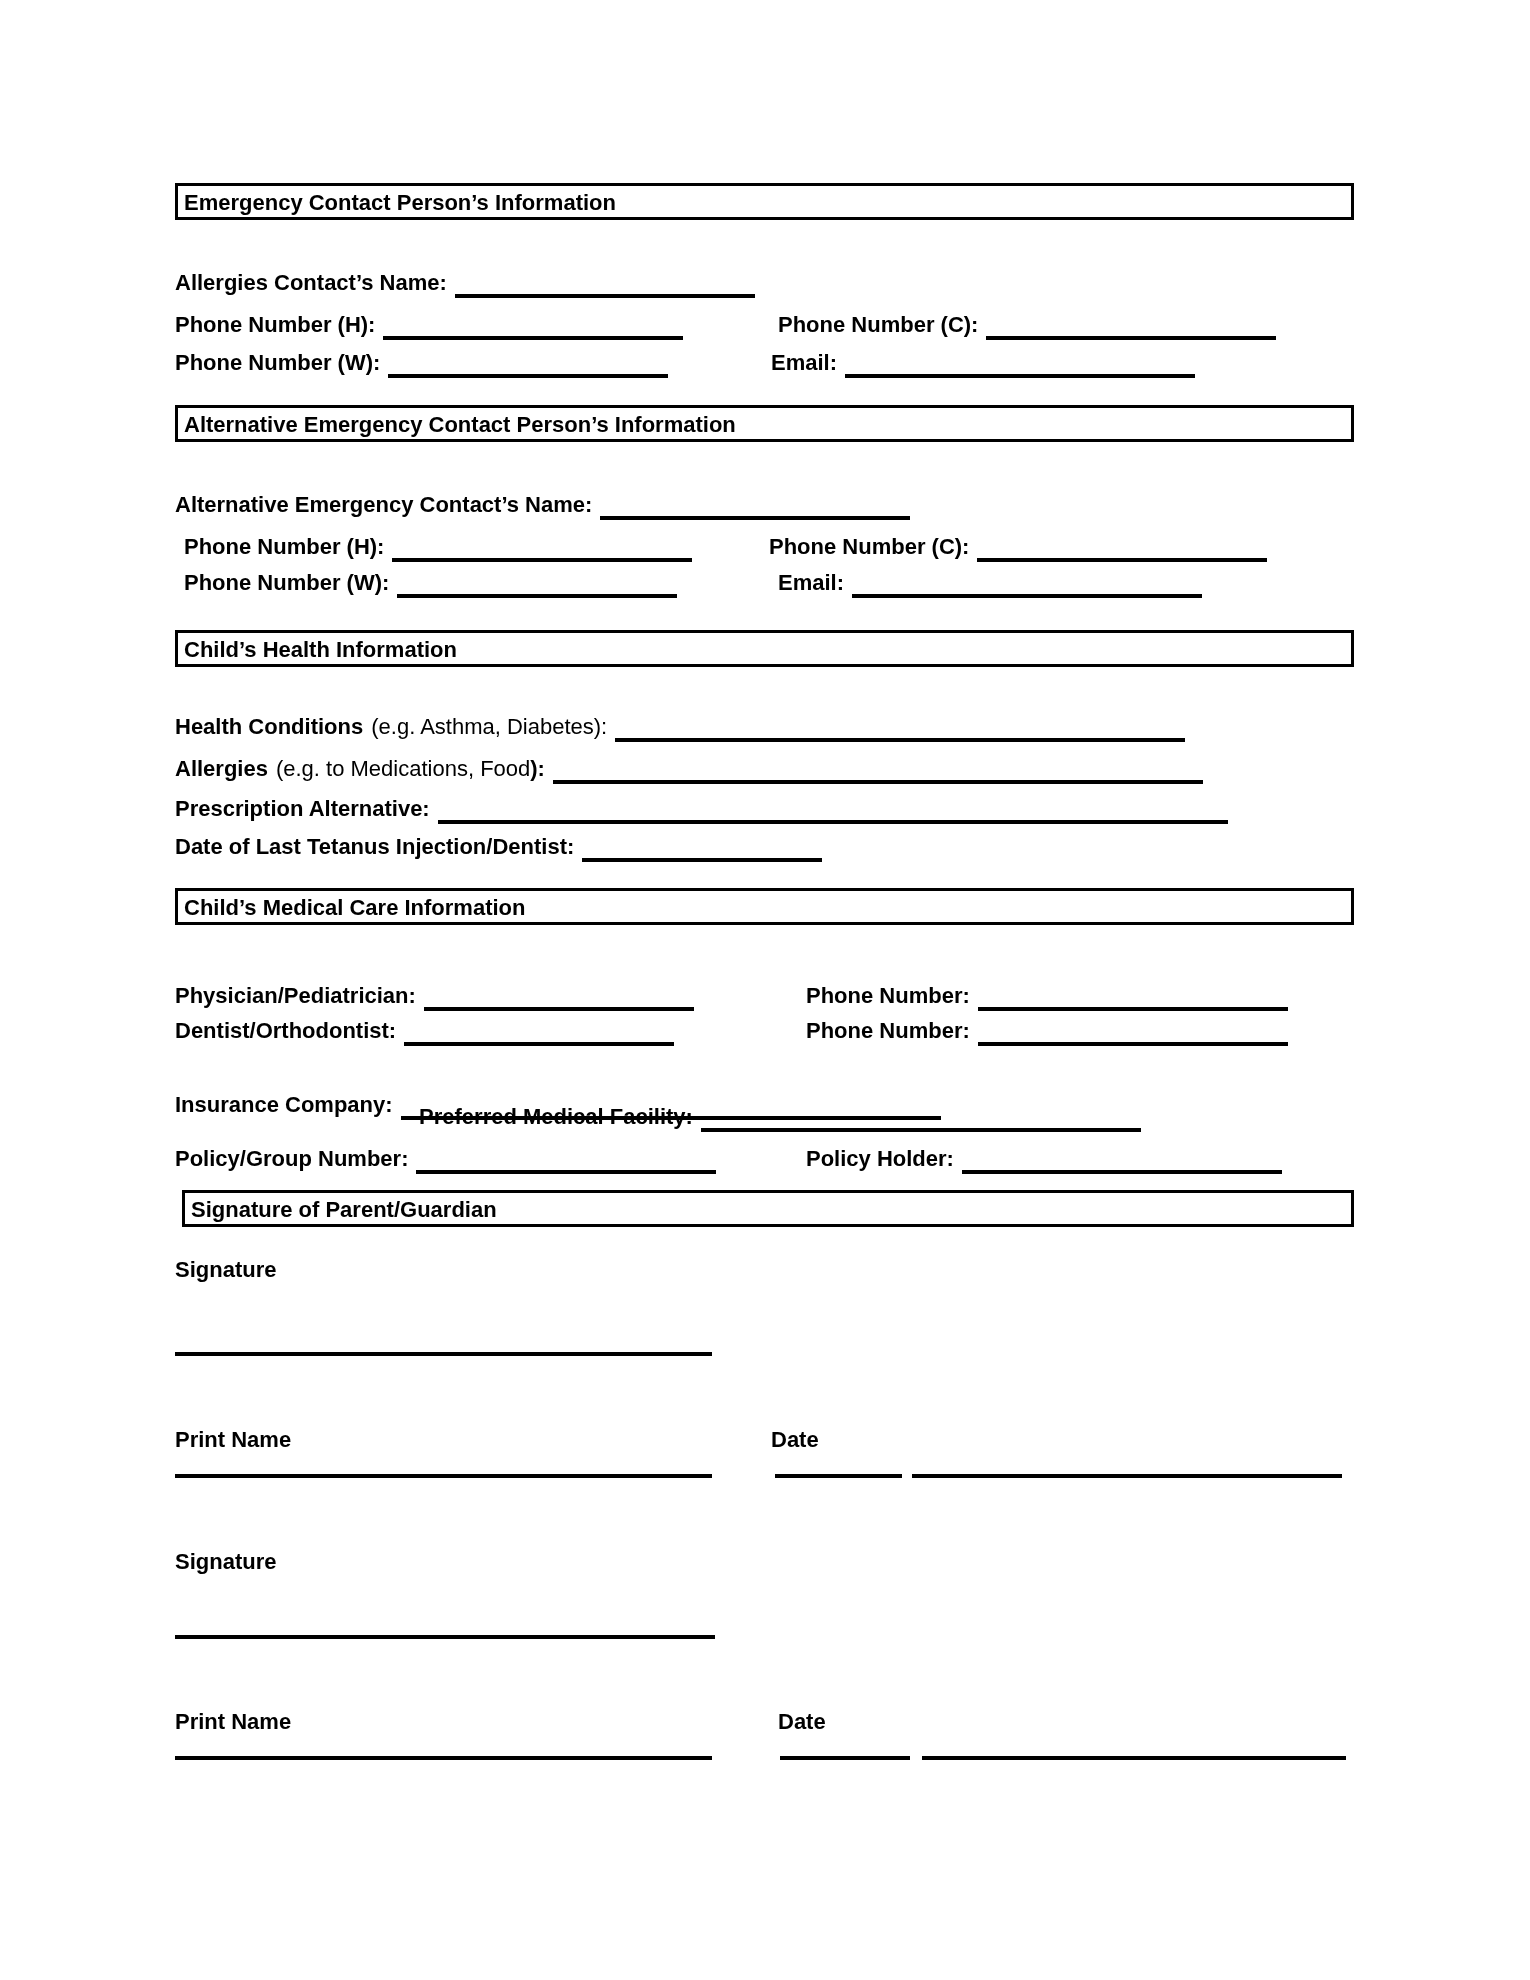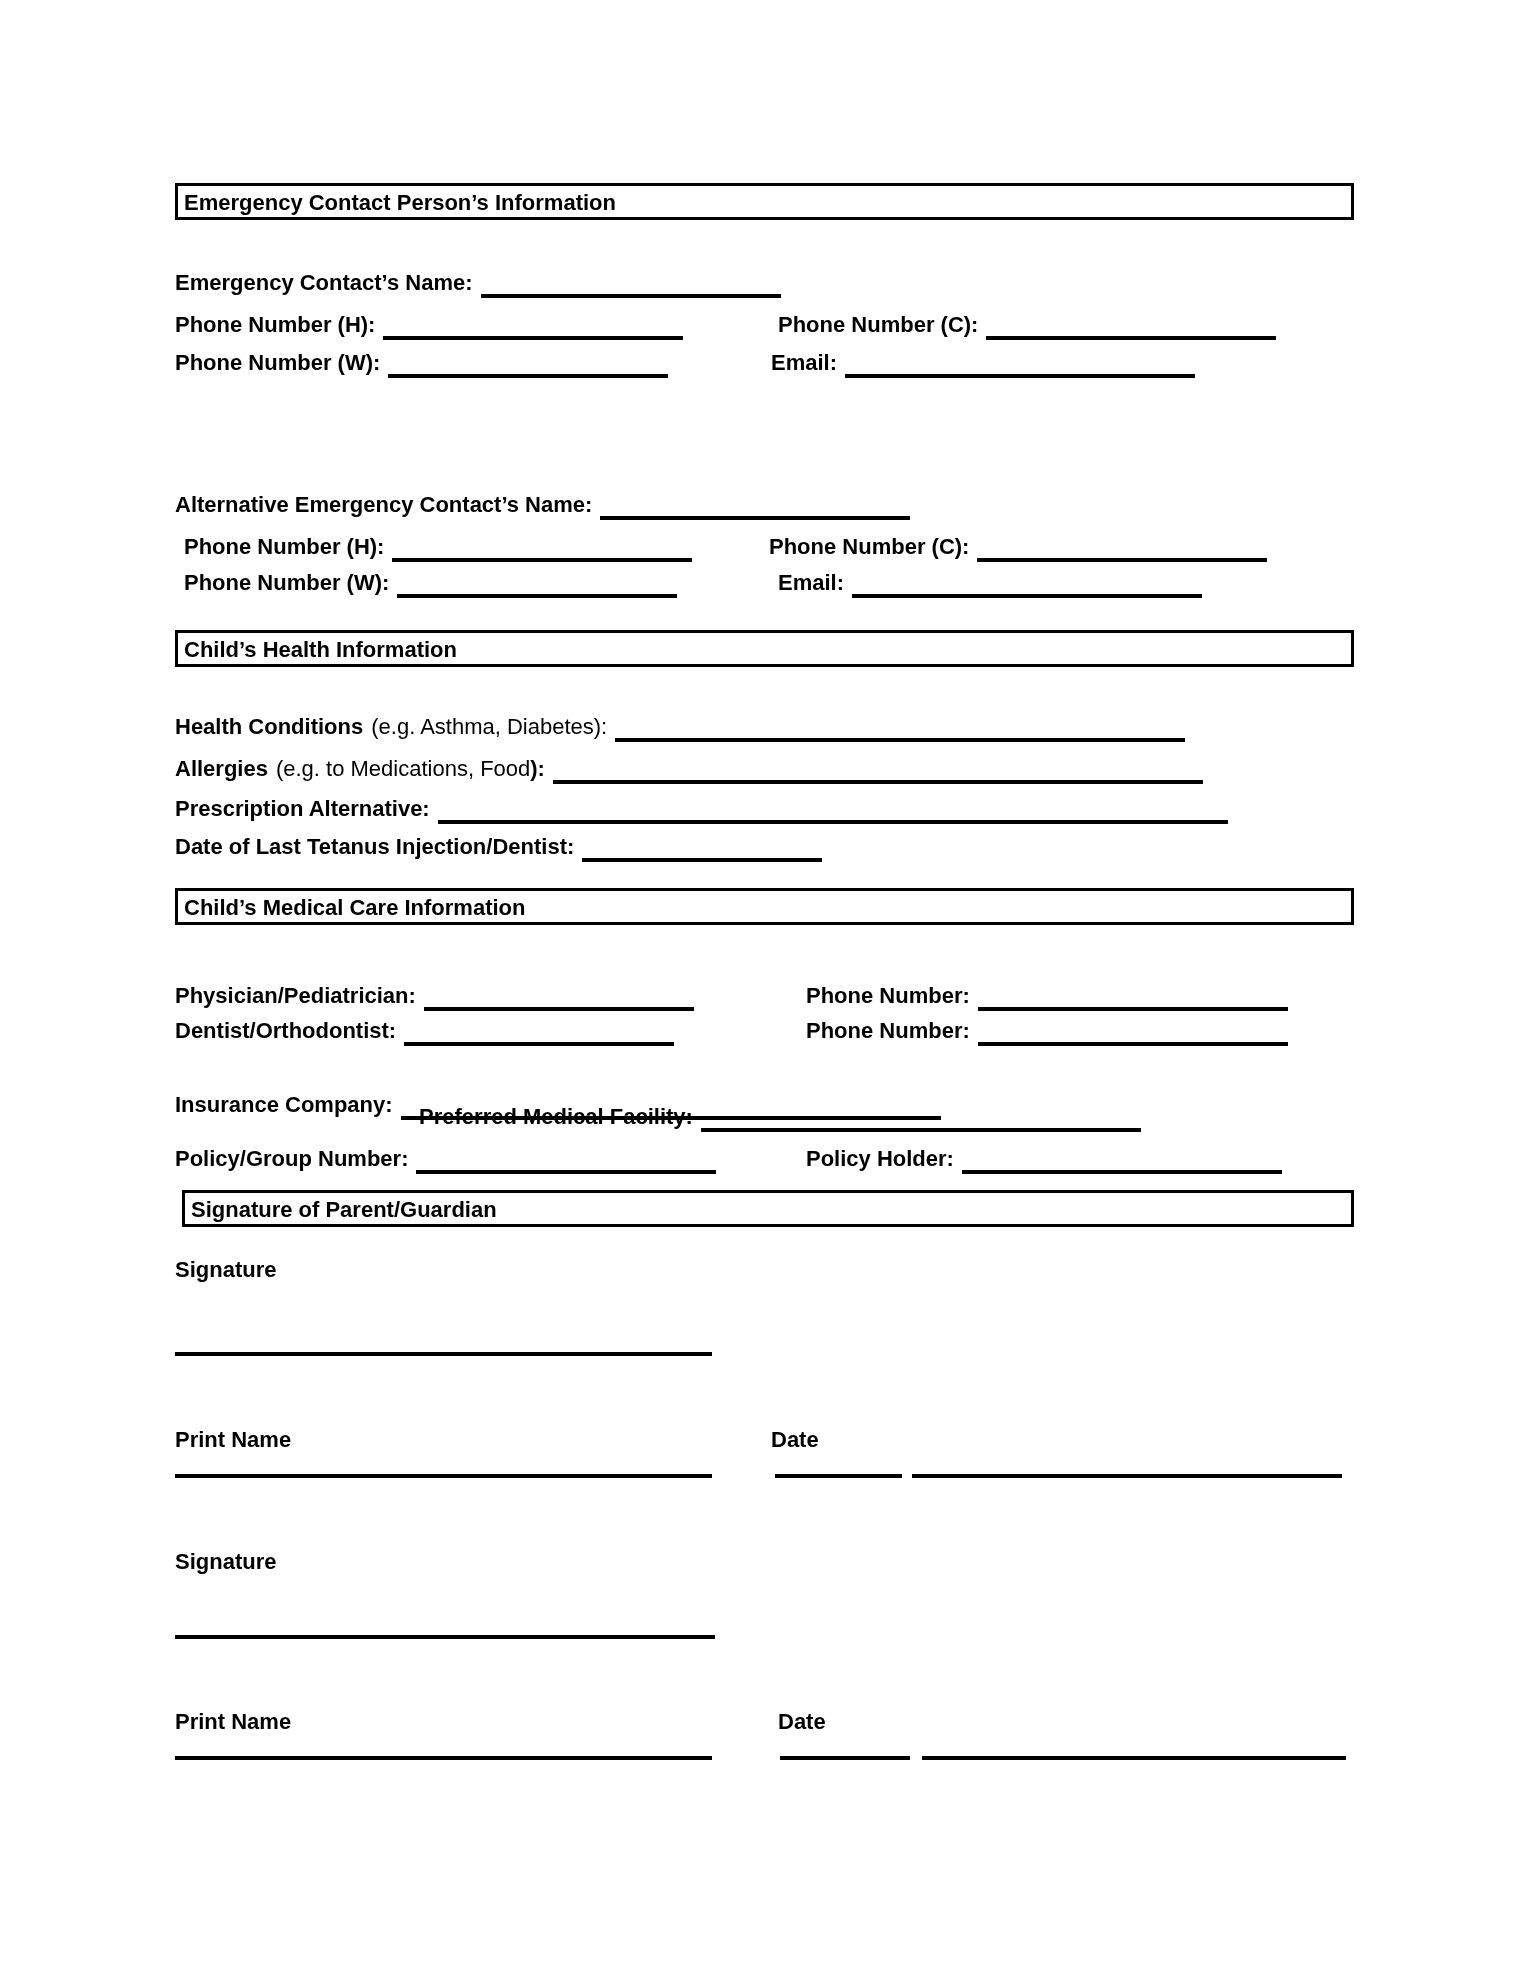--- a/index.html
+++ b/index.html
@@ -29,37 +29,40 @@
 </head>
 <body>
 
 <div class="page">
 
   <div class="secbox" style="top:183px;">
     <span>Emergency Contact Person’s Information</span>
   </div>
 
   <div class="row" style="top:264px;">
-    <span>Emergency Contact’s Name:</span><span class="fline" style="width:300px;"></span>
+    <span>Allergies Contact’s Name:</span><span class="fline" style="width:300px;"></span>
   </div>
 
   <div class="row" style="top:306px;">
     <span>Phone Number (H):</span><span class="fline" style="width:300px;"></span>
     <span class="rcol" style="left:603px;">
       <span>Phone Number (C):</span><span class="fline" style="width:290px;"></span>
     </span>
   </div>
 
   <div class="row" style="top:344px;">
     <span>Phone Number (W):</span><span class="fline" style="width:280px;"></span>
     <span class="rcol" style="left:596px;">
       <span>Email:</span><span class="fline" style="width:350px;"></span>
     </span>
   </div>
 
+  <div class="secbox" style="top:405px;">
+    <span>Alternative Emergency Contact Person’s Information</span>
+  </div>
 
   <div class="row" style="top:486px;">
     <span>Alternative Emergency Contact’s Name:</span><span class="fline" style="width:310px;"></span>
   </div>
 
   <div class="row indent" style="top:528px;">
     <span>Phone Number (H):</span><span class="fline" style="width:300px;"></span>
     <span class="rcol" style="left:585px;">
       <span>Phone Number (C):</span><span class="fline" style="width:290px;"></span>
     </span>

